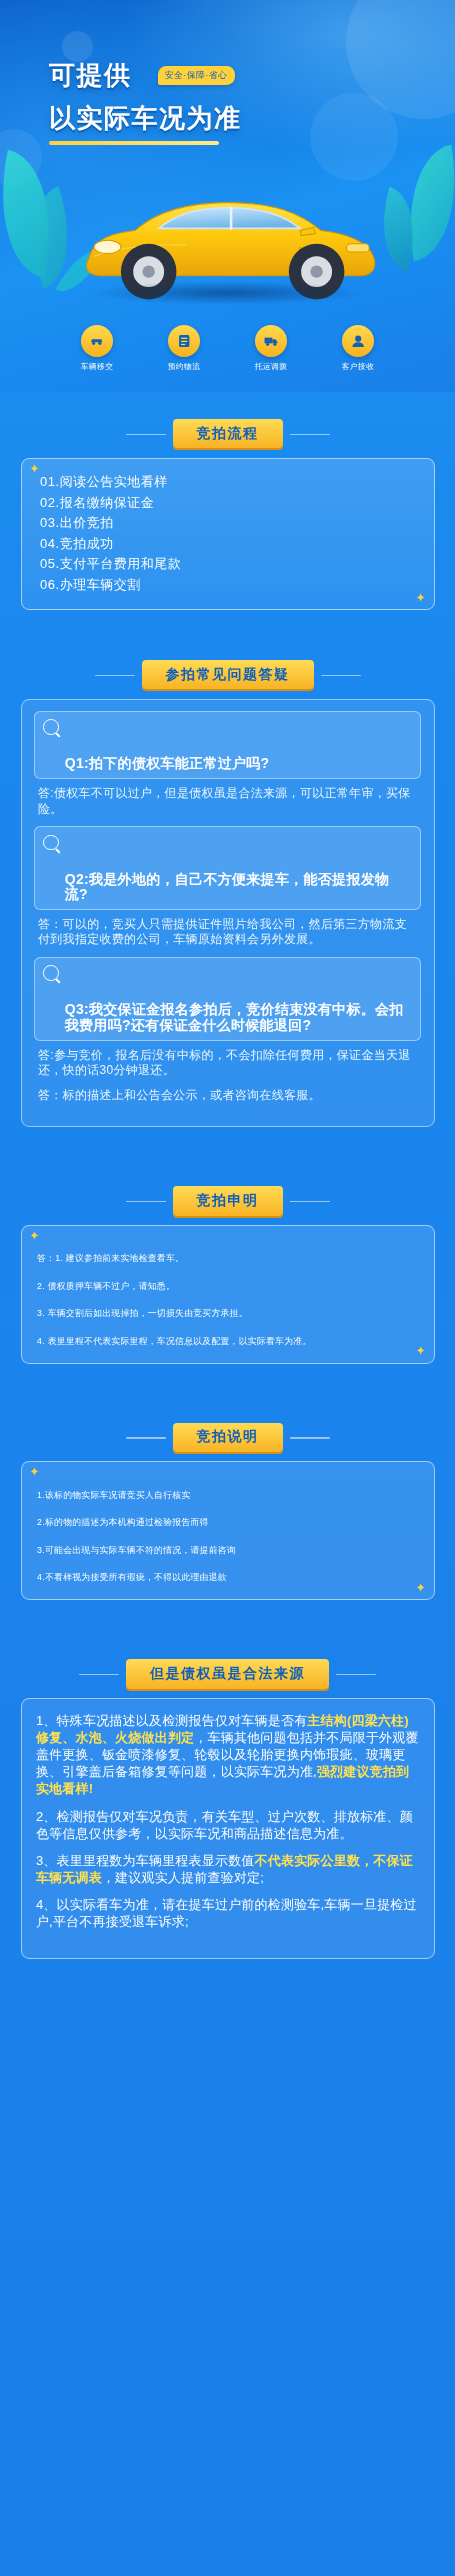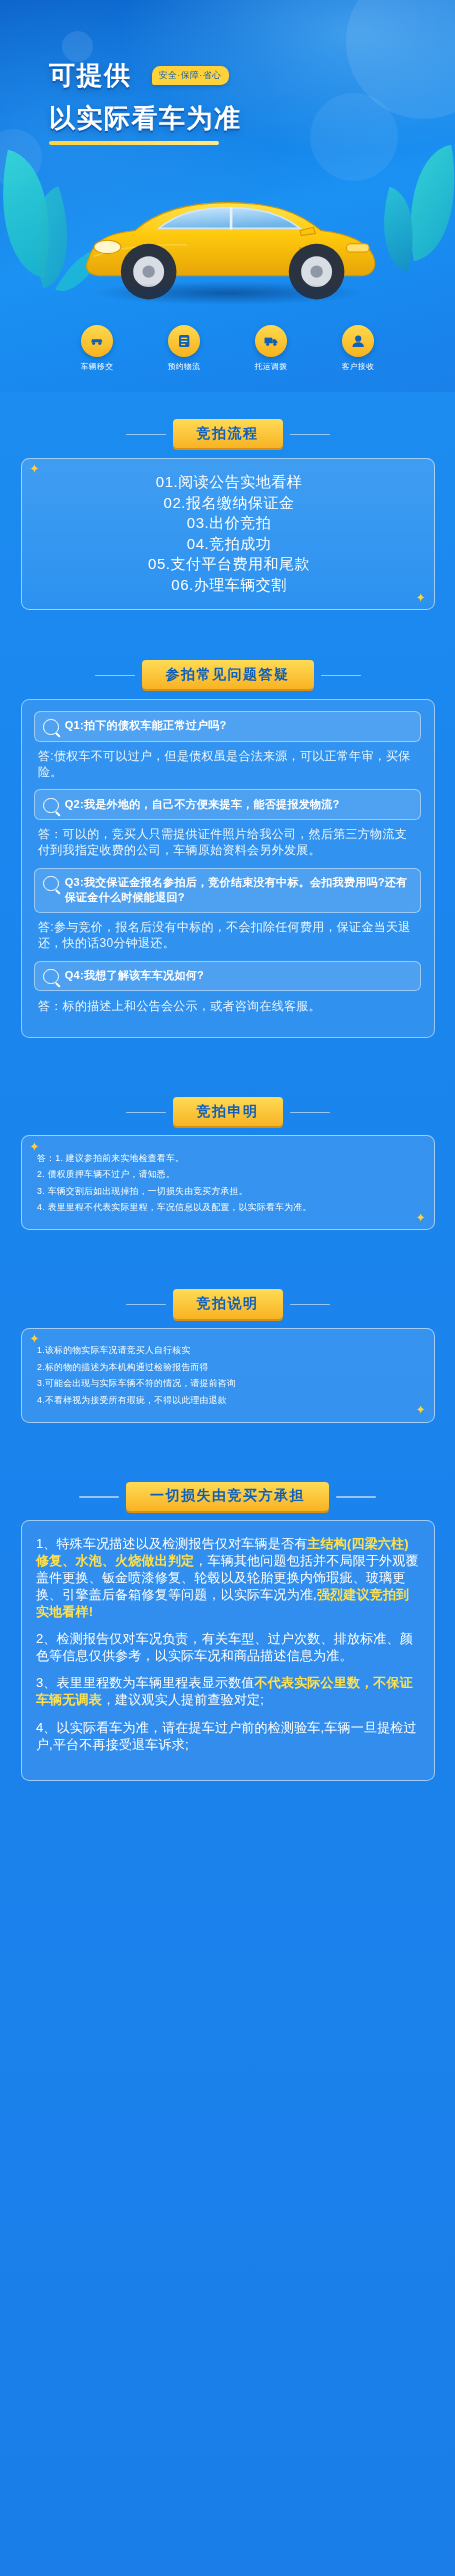--- a/index.html
+++ b/index.html
@@ -55,21 +55,21 @@
 
   .hero-title {
     position: absolute;
     left: 49px;
     top: 58px;
     z-index: 6;
   }
   .hero-line1 {
     display: flex;
     align-items: center;
-    gap: 20px;
+    gap: 26px;
   }
   .ht-main {
     font-size: 26px;
     font-weight: bold;
     color: #fff;
     letter-spacing: 1.5px;
     text-shadow: 0 1.5px 0 #0a5ec0, 0 3.1px 7.2px rgba(0,0,0,0.22);
   }
   .ht-badge {
     background: #ffd23c;
@@ -189,25 +189,24 @@
     text-align: center;
   }
   .c-tl { left: 6.2px; top: 4.1px; }
   .c-br { right: 6.2px; bottom: 4.1px; }
 
   ol.steps, ul.plain {
     list-style: none;
   }
   .step-line {
     color: #ffffff;
-    font-size: 15px;
+    font-size: 13px;
     line-height: 20.6px;
     letter-spacing: 0.5px;
     padding-left: 3.1px;
-    text-align: center;
   }
 
   
   .faq-card {
     background: rgba(255,255,255,0.10);
     border: 1px solid rgba(255,255,255,0.5);
     border-radius: 8.2px;
     padding: 11.3px 12.4px 13.4px;
   }
   .q-row {
@@ -232,39 +231,41 @@
     content: "";
     position: absolute;
     right: -3.6px; bottom: -2.1px;
     width: 6.2px; height: 1.5px;
     background: #fff;
     transform: rotate(45deg);
     border-radius: 1px;
   }
   .q-text {
     color: #fff;
-    font-size: 11px;
+    font-size: 14px;
     font-weight: bold;
     line-height: 15.5px;
     letter-spacing: 0.3px;
+    margin-top: 38px;
   }
   .a-text {
     color: #eaf6ff;
     font-size: 12px;
     line-height: 15.5px;
     letter-spacing: 0.3px;
     padding: 0 3.1px 9.3px 4.1px;
   }
 
   
   .body-text {
     color: #ffffff;
     font-size: 8.8px;
     line-height: 16.5px;
     letter-spacing: 0.3px;
+    margin-top: 11px;
   }
 
   
   .tips-card {
     background: rgba(255,255,255,0.10);
     border: 1px solid rgba(255,255,255,0.55);
     border-radius: 8.2px;
     padding: 13.4px 14.4px 17.5px;
   }
   .tip-p {
@@ -293,21 +294,21 @@
     <div class="leaf leaf-b"></div>
     <div class="leaf leaf-c"></div>
     <div class="leaf leaf-d"></div>
     <div class="leaf leaf-e"></div>
 
     <div class="hero-title">
       <div class="hero-line1">
         <span class="ht-main">可提供</span>
         <span class="ht-badge">安全·保障·省心</span>
       </div>
-      <div class="hero-line2">以实际看车为准</div>
+      <div class="hero-line2">以实际车况为准</div>
       <div class="hero-underline"></div>
     </div>
 
     <div class="car-wrap">
       <div class="car-shadow"></div>
       <svg width="340" height="155" viewBox="0 0 660 300">
         <defs>
           <linearGradient id="bodyG" x1="0" y1="0" x2="0" y2="1">
             <stop offset="0%" stop-color="#ffe14a"></stop>
             <stop offset="45%" stop-color="#fec90d"></stop>
@@ -428,24 +429,20 @@
         <div class="q-text">Q2:我是外地的，自己不方便来提车，能否提报发物流?</div>
       </div>
       <div class="a-text">答：可以的，竞买人只需提供证件照片给我公司，然后第三方物流支付到我指定收费的公司，车辆原始资料会另外发展。</div>
 
       <div class="q-row">
         <div class="q-icon"></div>
         <div class="q-text">Q3:我交保证金报名参拍后，竞价结束没有中标。会扣我费用吗?还有保证金什么时候能退回?</div>
       </div>
       <div class="a-text">答:参与竞价，报名后没有中标的，不会扣除任何费用，保证金当天退还，快的话30分钟退还。</div>
 
-      <div class="q-row">
-        <div class="q-icon"></div>
-        <div class="q-text">Q4:我想了解该车车况如何?</div>
-      </div>
       <div class="a-text">答：标的描述上和公告会公示，或者咨询在线客服。</div>
 
     </div>
   </div>
 
   <div class="spacer-lg"></div>
 
   <div class="section">
     <div class="sec-head">
       <div class="sec-head-bar">竞拍申明</div>
@@ -473,21 +470,21 @@
       <div class="body-text">2.标的物的描述为本机构通过检验报告而得</div>
       <div class="body-text">3.可能会出现与实际车辆不符的情况，请提前咨询</div>
       <div class="body-text">4.不看样视为接受所有瑕疵，不得以此理由退款</div>
     </div>
   </div>
 
   <div class="spacer-lg"></div>
 
   <div class="section">
     <div class="sec-head">
-      <div class="sec-head-bar">一切损失由竞买方承担</div>
+      <div class="sec-head-bar">但是债权虽是合法来源</div>
     </div>
     <div class="tips-card">
       <div class="tip-p">
         <span class="idx">1、</span><span>特殊车况描述以及检测报告仅对车辆是否有</span><span class="hl-y">主结构(四梁六柱)修复、水泡、火烧做出判定</span><span>，车辆其他问题包括并不局限于外观覆盖件更换、钣金喷漆修复、轮毂以及轮胎更换内饰瑕疵、玻璃更换、引擎盖后备箱修复等问题，以实际车况为准,</span><span class="hl-y">强烈建议竞拍到实地看样!</span>
       </div>
       <div class="tip-p">
         <span class="idx">2、</span><span>检测报告仅对车况负责，有关车型、过户次数、排放标准、颜色等信息仅供参考，以实际车况和商品描述信息为准。</span>
       </div>
       <div class="tip-p">
         <span class="idx">3、</span><span>表里里程数为车辆里程表显示数值</span><span class="hl-y">不代表实际公里数，不保证车辆无调表</span><span>，建议观实人提前查验对定;</span>

